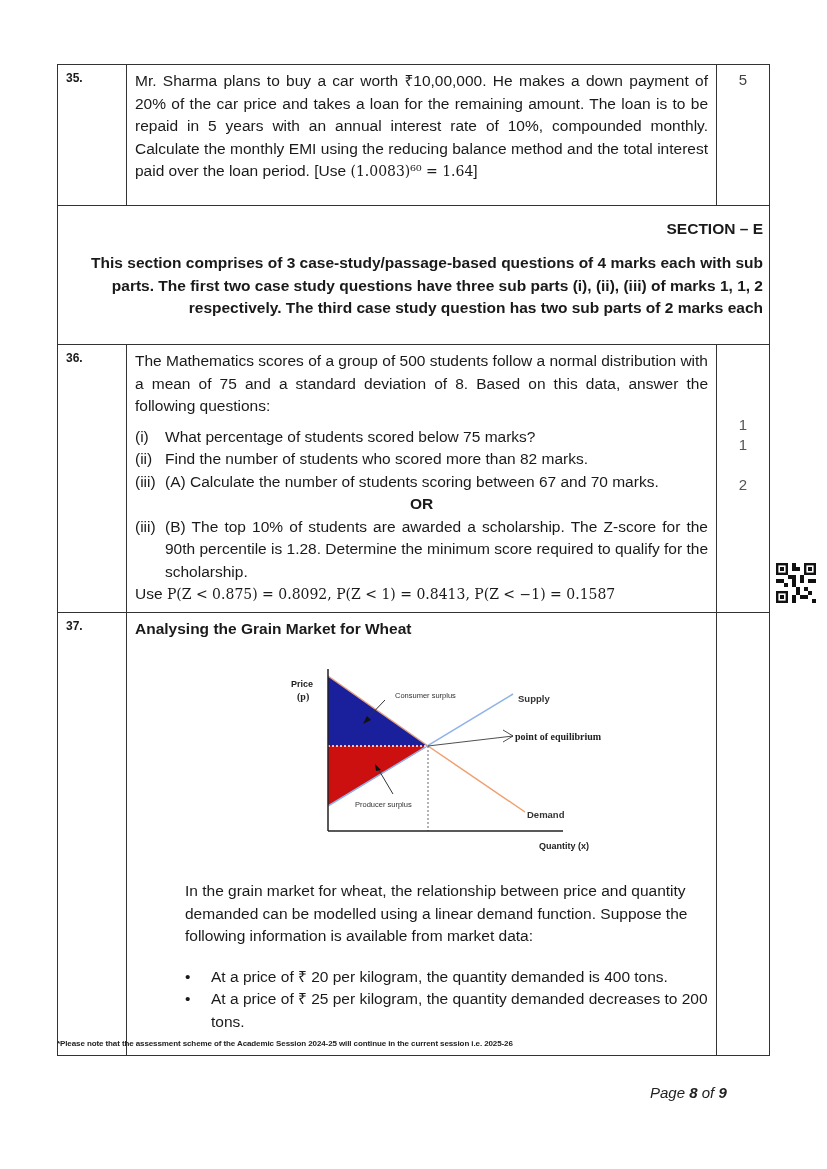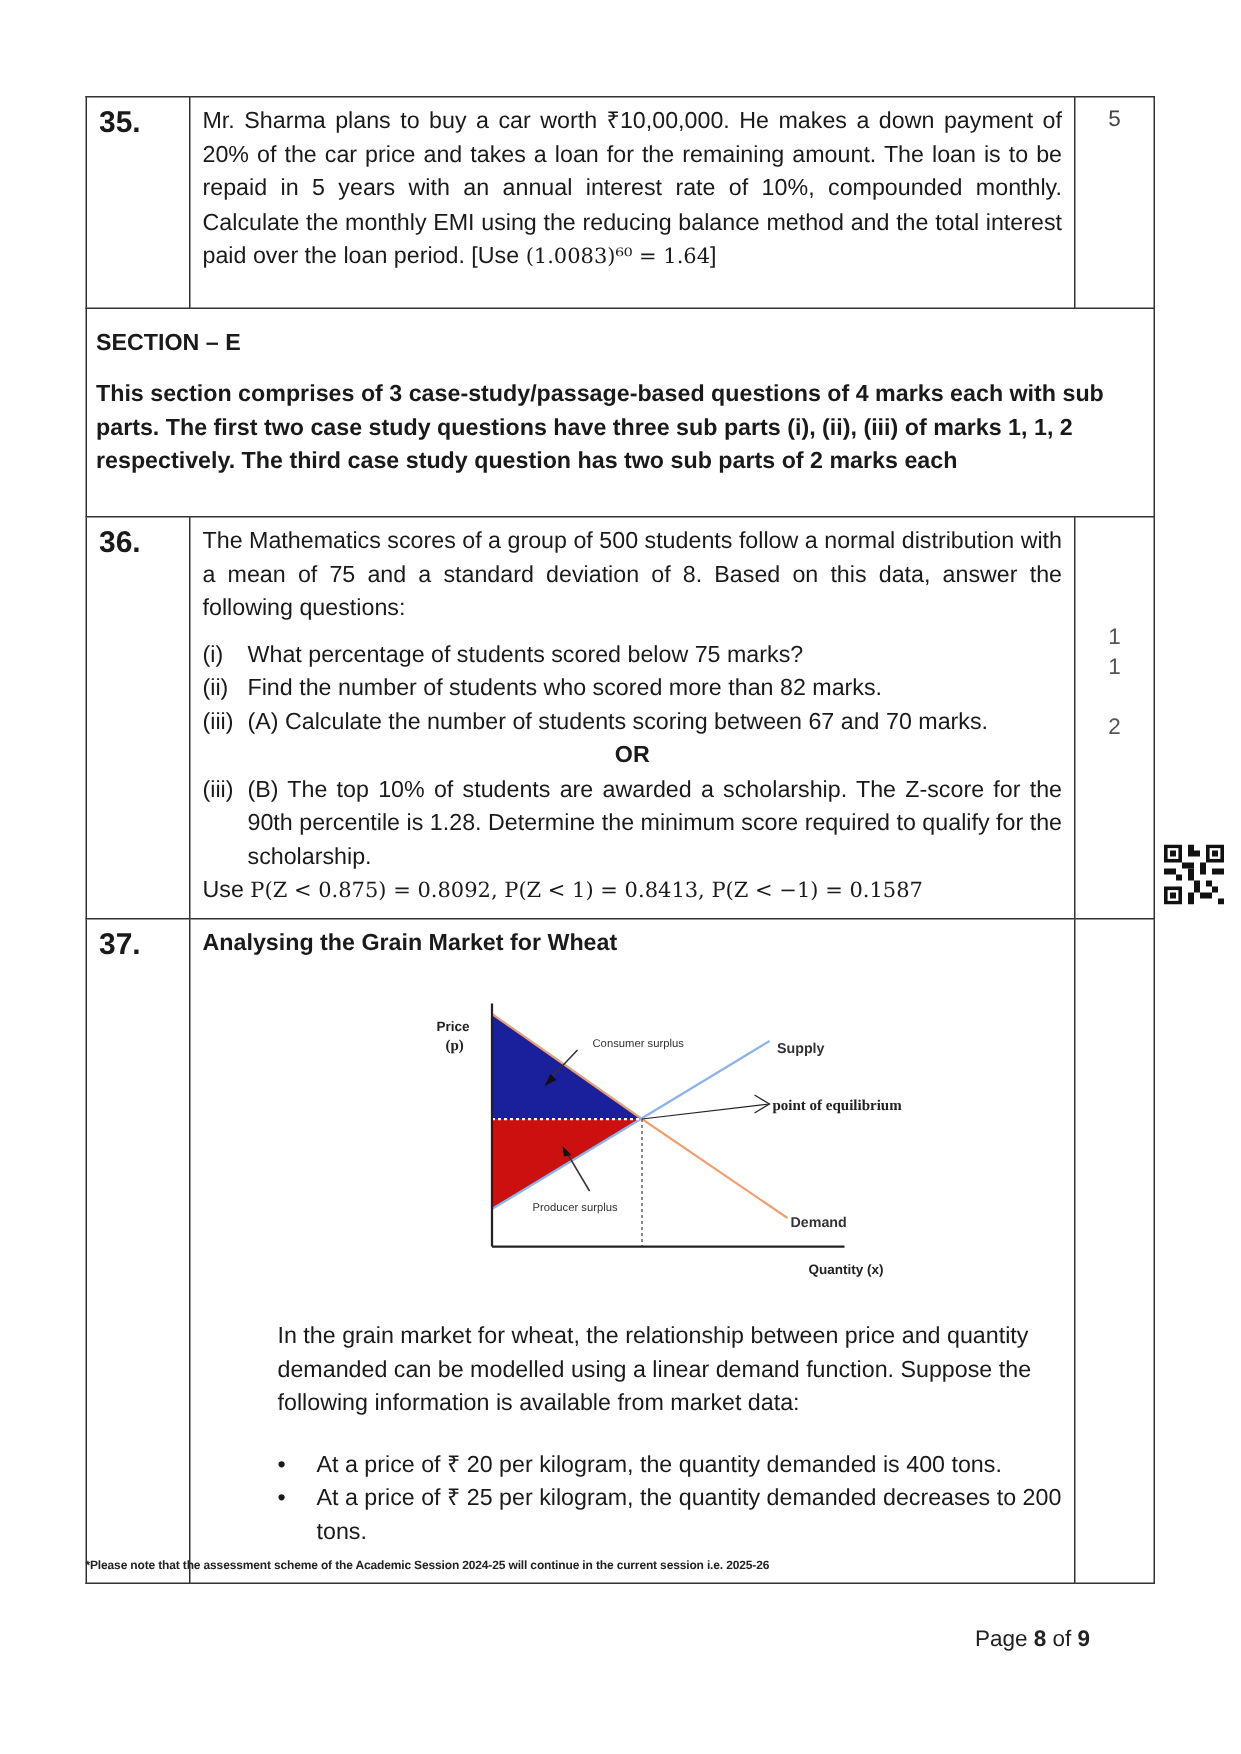--- a/index.html
+++ b/index.html
@@ -1,39 +1,39 @@
 <!DOCTYPE html>
 <html><head>
 <meta charset="utf-8">
 <style>
   html, body { margin:0; padding:0; background:#ffffff; }
   body { width:827px; height:1169px; position:relative; overflow:hidden;
          font-family:"Liberation Sans", sans-serif; color:#1a1a1a; }
   .tbl { position:absolute; left:57px; top:64px; width:713px; border-collapse:collapse; table-layout:fixed; }
   .tbl td { border:1.5px solid #333; vertical-align:top; padding:0; }
-  .num { width:60px; font-weight:bold; font-size:20px; padding:6px 0 0 8px !important; }
+  .num { width:60px; font-weight:bold; font-size:12px; padding:6px 0 0 8px !important; }
   .mk { width:52px; text-align:center; font-size:15px; color:#444; }
   .txt { font-size:15.5px; line-height:22.5px; padding:5px 8px 6px 8px !important; }
   .just { text-align:justify; }
   .math { font-family:"DejaVu Serif", serif; font-size:14px; }
-  .section { text-align:left; padding:14px 6px 16px 6px !important; }
+  .section { text-align:right; padding:14px 6px 16px 6px !important; }
   .sec-title { font-weight:bold; font-size:15.5px; margin-bottom:14px; }
   .sec-desc { font-weight:bold; font-size:15.5px; line-height:22.5px; }
   .sub { display:flex; }
   .sub .lbl { width:30px; flex:none; }
   .or { text-align:center; font-weight:bold; }
   .marks-stack { padding-top:70px; font-size:15px; color:#555; line-height:20px; }
   .case-title { font-weight:bold; }
   .chart { position:relative; width:340px; height:200px; margin:24px 0 0 150px; }
   .passage { margin:16px 0 0 50px; line-height:22.5px; }
   .bullets { margin:18px 0 16px 0; padding:0 0 0 50px; list-style:none; }
   .bullets li { position:relative; padding-left:26px; line-height:22.5px; }
   .bullets li::before { content:"\2022"; position:absolute; left:0; }
   .footer-note { position:absolute; left:57px; top:1039px; font-size:8px; font-weight:bold; color:#222; letter-spacing:-0.1px; }
-  .page-no { position:absolute; left:650px; top:1084px; font-size:15px; color:#222; }
+  .page-no { position:absolute; left:650px; top:1084px; font-size:15px; color:#222;font-style:italic; }
   .page-no b { font-weight:bold; }
   .qr { position:absolute; left:776px; top:563px; width:40px; height:40px; }
 </style>
 </head>
 <body>
 
 <table class="tbl">
   <tbody>
       <tr style="height:141px">
     <td class="num">35.</td>

